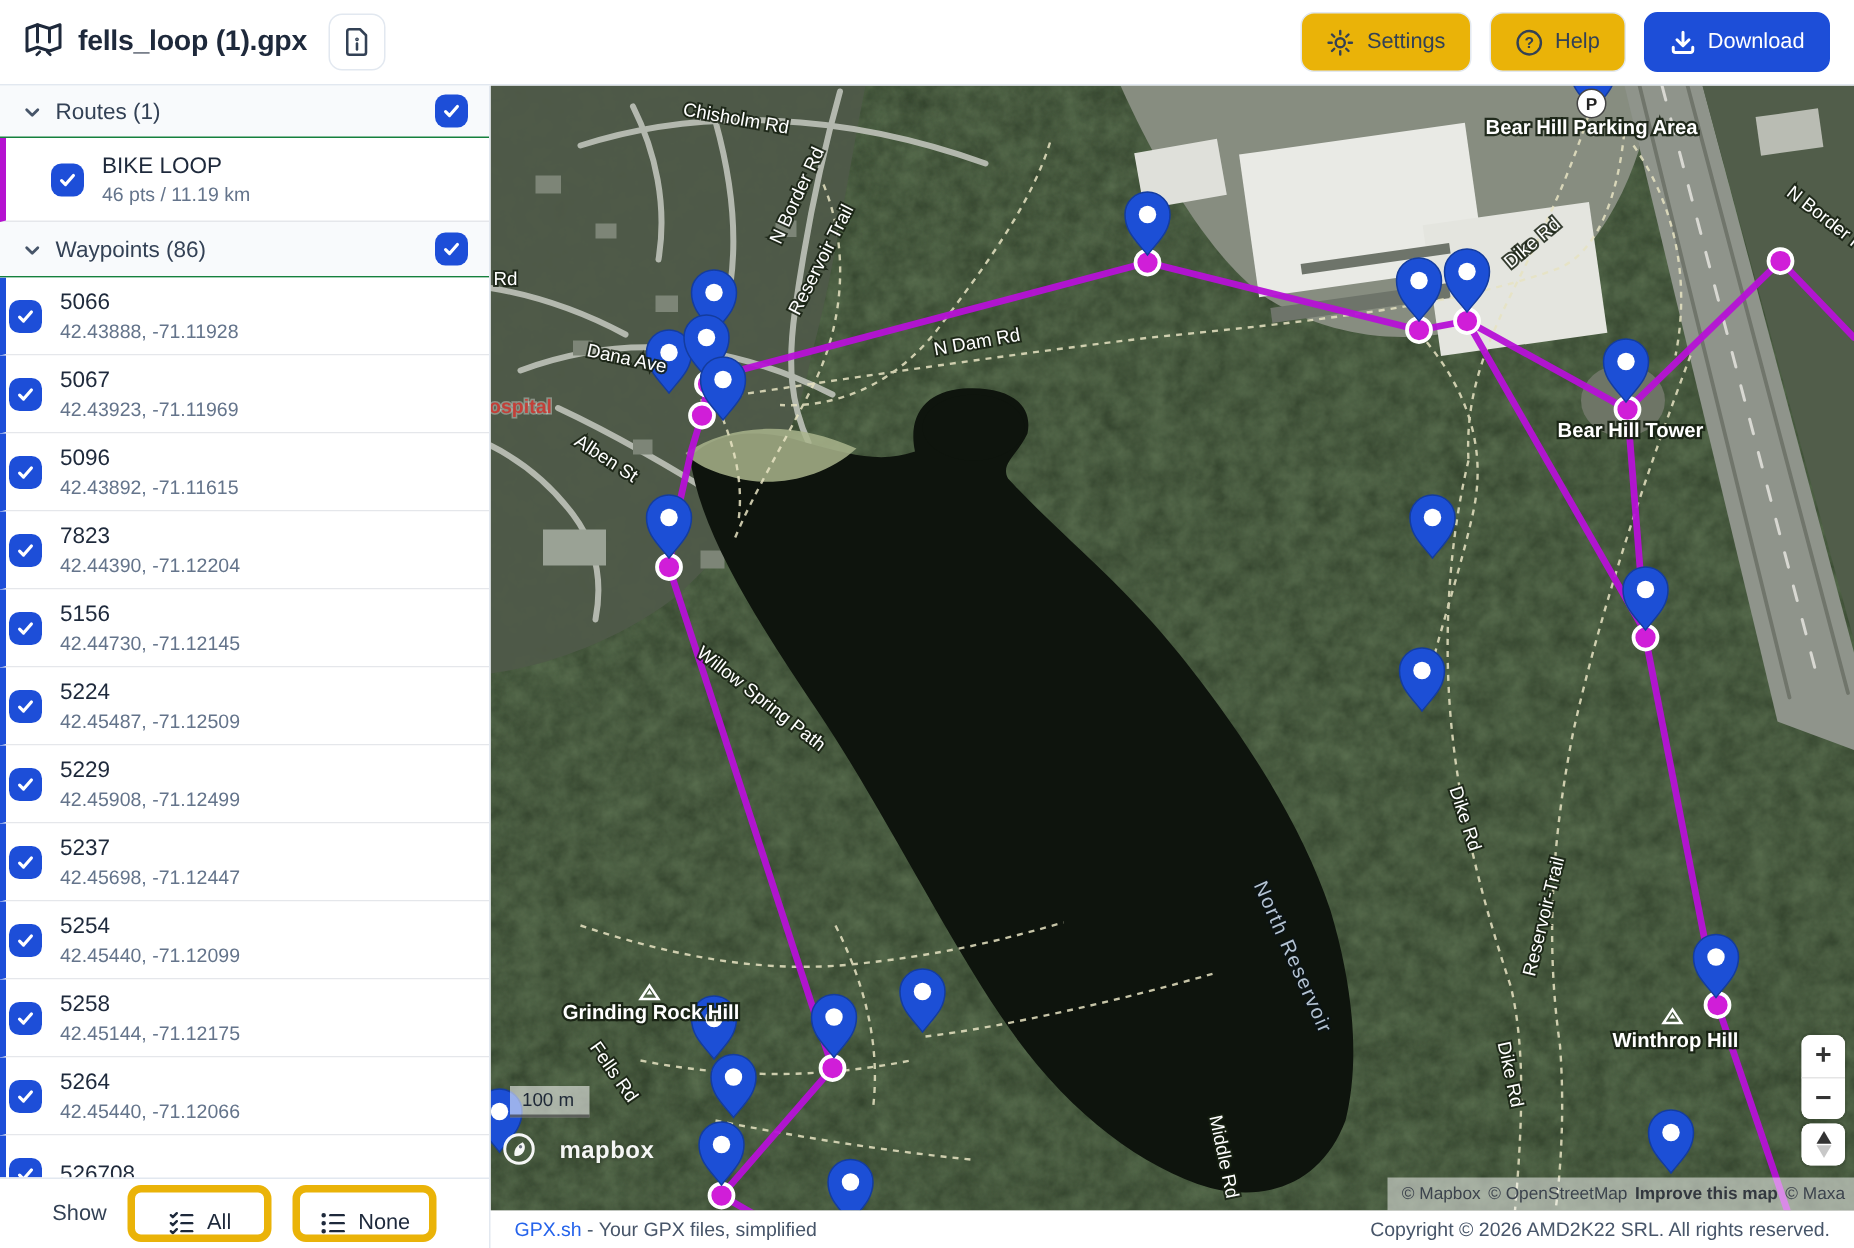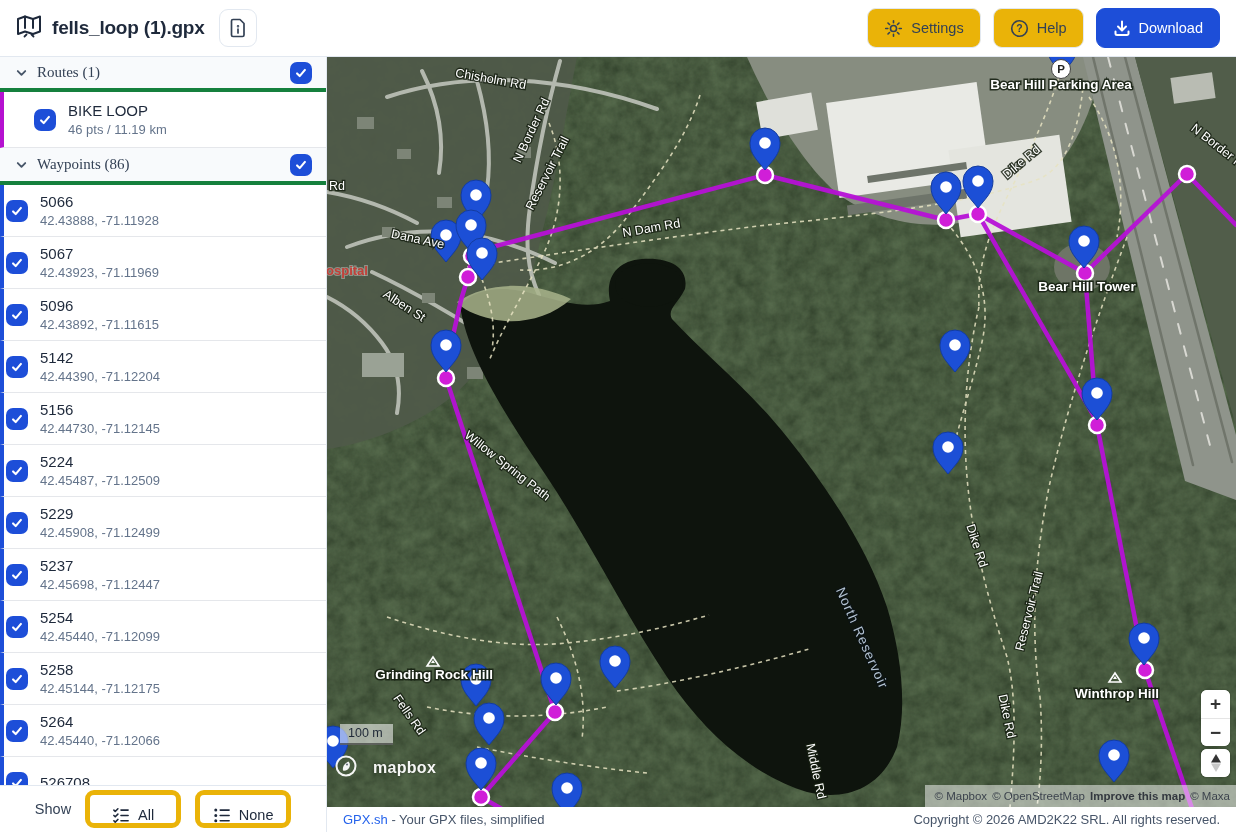--- a/index.html
+++ b/index.html
@@ -14,22 +14,22 @@
   .icon-btn { width:38px; height:38px; margin-left:14px; border:1px solid #e2e8f0; border-radius:9px;
               background:#fff; display:flex; align-items:center; justify-content:center; cursor:pointer; }
   .topbar-right { margin-left:auto; display:flex; align-items:center; gap:12px; }
   .btn { height:40px; display:flex; align-items:center; gap:8px; padding:0 16px; border:1px solid #e2e8f0;
          border-radius:9px; background:#eab308; font-size:14.5px; color:#334155; font-weight:500; cursor:pointer; }
   .btn-primary { background:#1d4ed8; border-color:#1d4ed8; color:#fff; }
 
   
   .sidebar { position:absolute; left:0; top:57px; width:327px; height:775px; background:#fff;
              border-right:1px solid #e2e8f0; display:flex; flex-direction:column; z-index:20; }
-  .sec-head { height:35px; flex:0 0 35px; background:#f8fafc; border-bottom:4px solid #15803d;
-              display:flex; align-items:center; gap:9px; padding:0 14px;font-family:Liberation Serif, serif; }
+  .sec-head { height:35px; flex:0 0 35px; background:#f8fafc; border-bottom:1px solid #15803d;
+              display:flex; align-items:center; gap:9px; padding:0 14px; }
   .sec-head .lbl { font-size:15px; color:#334155; font-weight:500; }
   .chev { width:14px; height:14px; display:flex; align-items:center; justify-content:center; cursor:pointer; }
   .cb { width:22px; height:22px; border-radius:7px; background:#1d4ed8; flex:0 0 22px;
         display:flex; align-items:center; justify-content:center; cursor:pointer; }
   .cb svg { width:14px; height:14px; }
   .sec-head .cb { margin-left:auto; }
   .route-item { height:56px; flex:0 0 56px; border-bottom:1px solid #e5e7eb; display:flex; align-items:center;
                 gap:12px; padding:0 30px; border-left:4px solid #b511d0; background:#fff; }
   .wp-head { flex:0 0 37px; height:37px; }
   .wp-list { flex:1 1 auto; overflow:hidden; }
@@ -202,21 +202,21 @@
             <span class="item-sub">42.43892, -71.11615</span>
           </span>
         </div>
         <div class="wp-item">
           <span class="cb">
             <svg viewBox="0 0 16 16">
               <path d="M3.5 8.5 L6.5 11.5 L12.5 4.5" fill="none" stroke="#fff" stroke-width="2.4" stroke-linecap="round" stroke-linejoin="round"></path>
             </svg>
           </span>
           <span class="item-txt">
-            <span class="item-name">5142</span>
+            <span class="item-name">7823</span>
             <span class="item-sub">42.44390, -71.12204</span>
           </span>
         </div>
         <div class="wp-item">
           <span class="cb">
             <svg viewBox="0 0 16 16">
               <path d="M3.5 8.5 L6.5 11.5 L12.5 4.5" fill="none" stroke="#fff" stroke-width="2.4" stroke-linecap="round" stroke-linejoin="round"></path>
             </svg>
           </span>
           <span class="item-txt">

